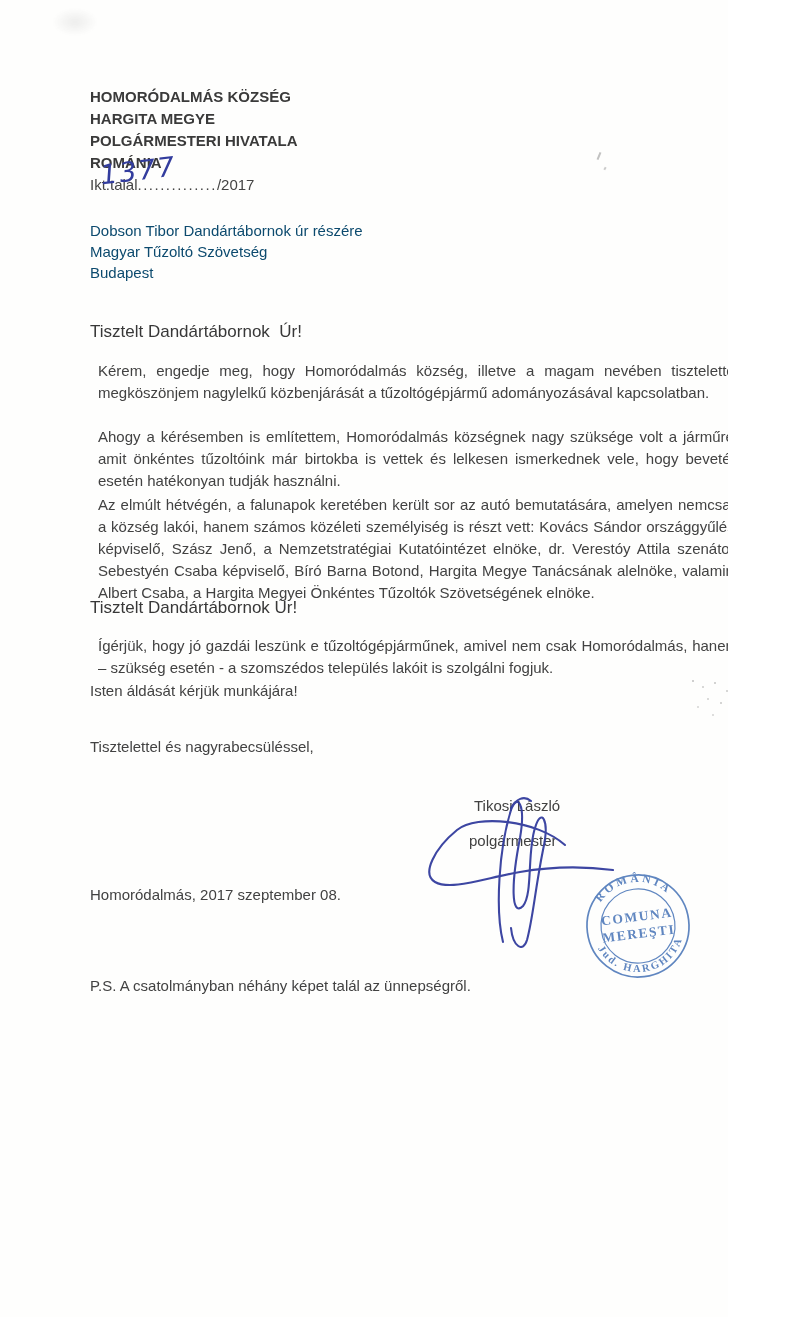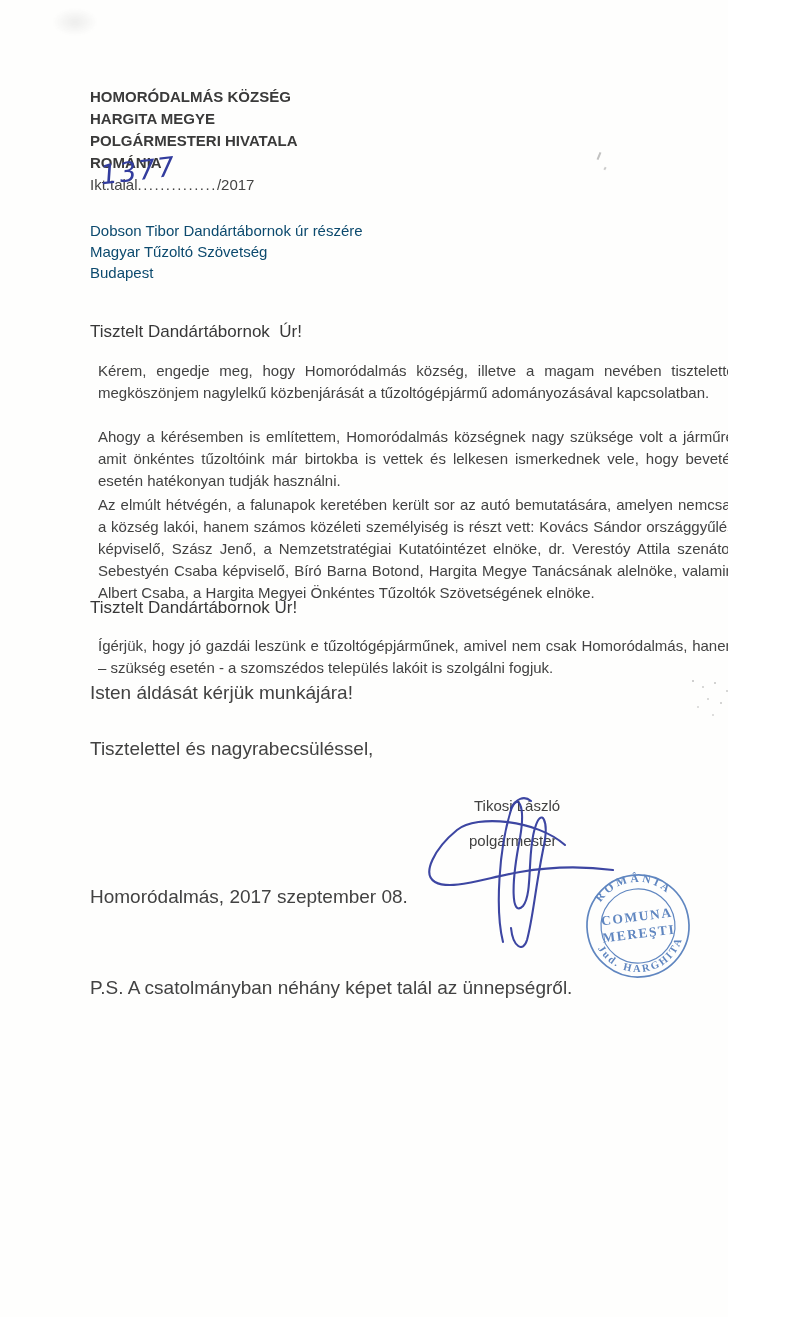--- a/index.html
+++ b/index.html
@@ -34,21 +34,21 @@
     left:90px;top:0;
     font-size:17px;font-weight:normal;color:#383838;
     white-space:pre-wrap;
   }
   .para{
     left:90px;width:640px;
     font-size:15px;line-height:22px;
     text-align:justify;color:#424242;
     margin:8px;
   }
-  .line{left:90px;font-size:19px;color:#424242;}
+  .line{left:90px;font-size:15px;color:#424242;}
   .signame{font-size:15px;color:#414141;}
   .smudge{
     left:52px;top:8px;width:46px;height:28px;
     background:radial-gradient(ellipse at center, rgba(90,90,90,0.10), rgba(90,90,90,0) 70%);
     filter:blur(1px);
   }
   .mark-tick1{left:598px;top:152px;width:2px;height:8px;background:#8f8f8f;opacity:.55;transform:rotate(22deg);}
   .mark-dot1{left:604px;top:167px;width:2px;height:3px;background:#9a9a9a;opacity:.5;transform:rotate(30deg);}
   .speckles{
     left:692px;top:680px;width:2px;height:2px;background:rgba(120,120,120,.35);

